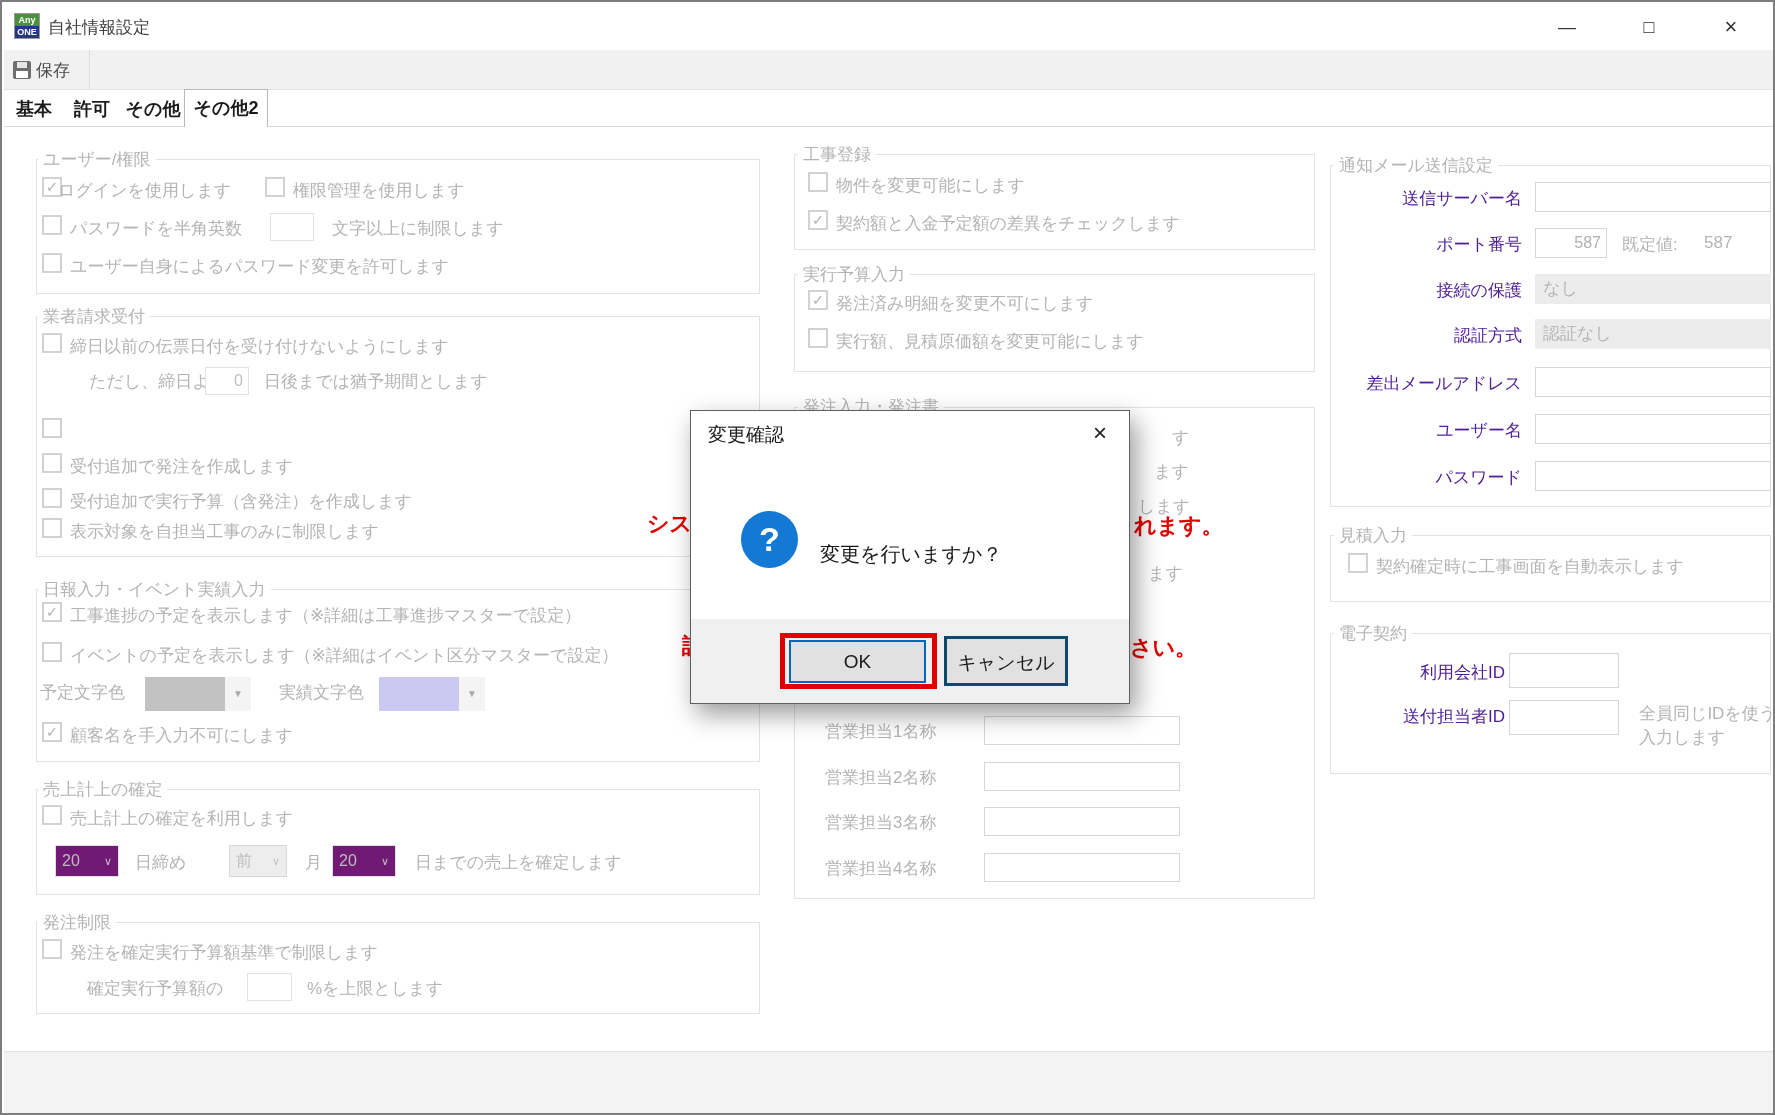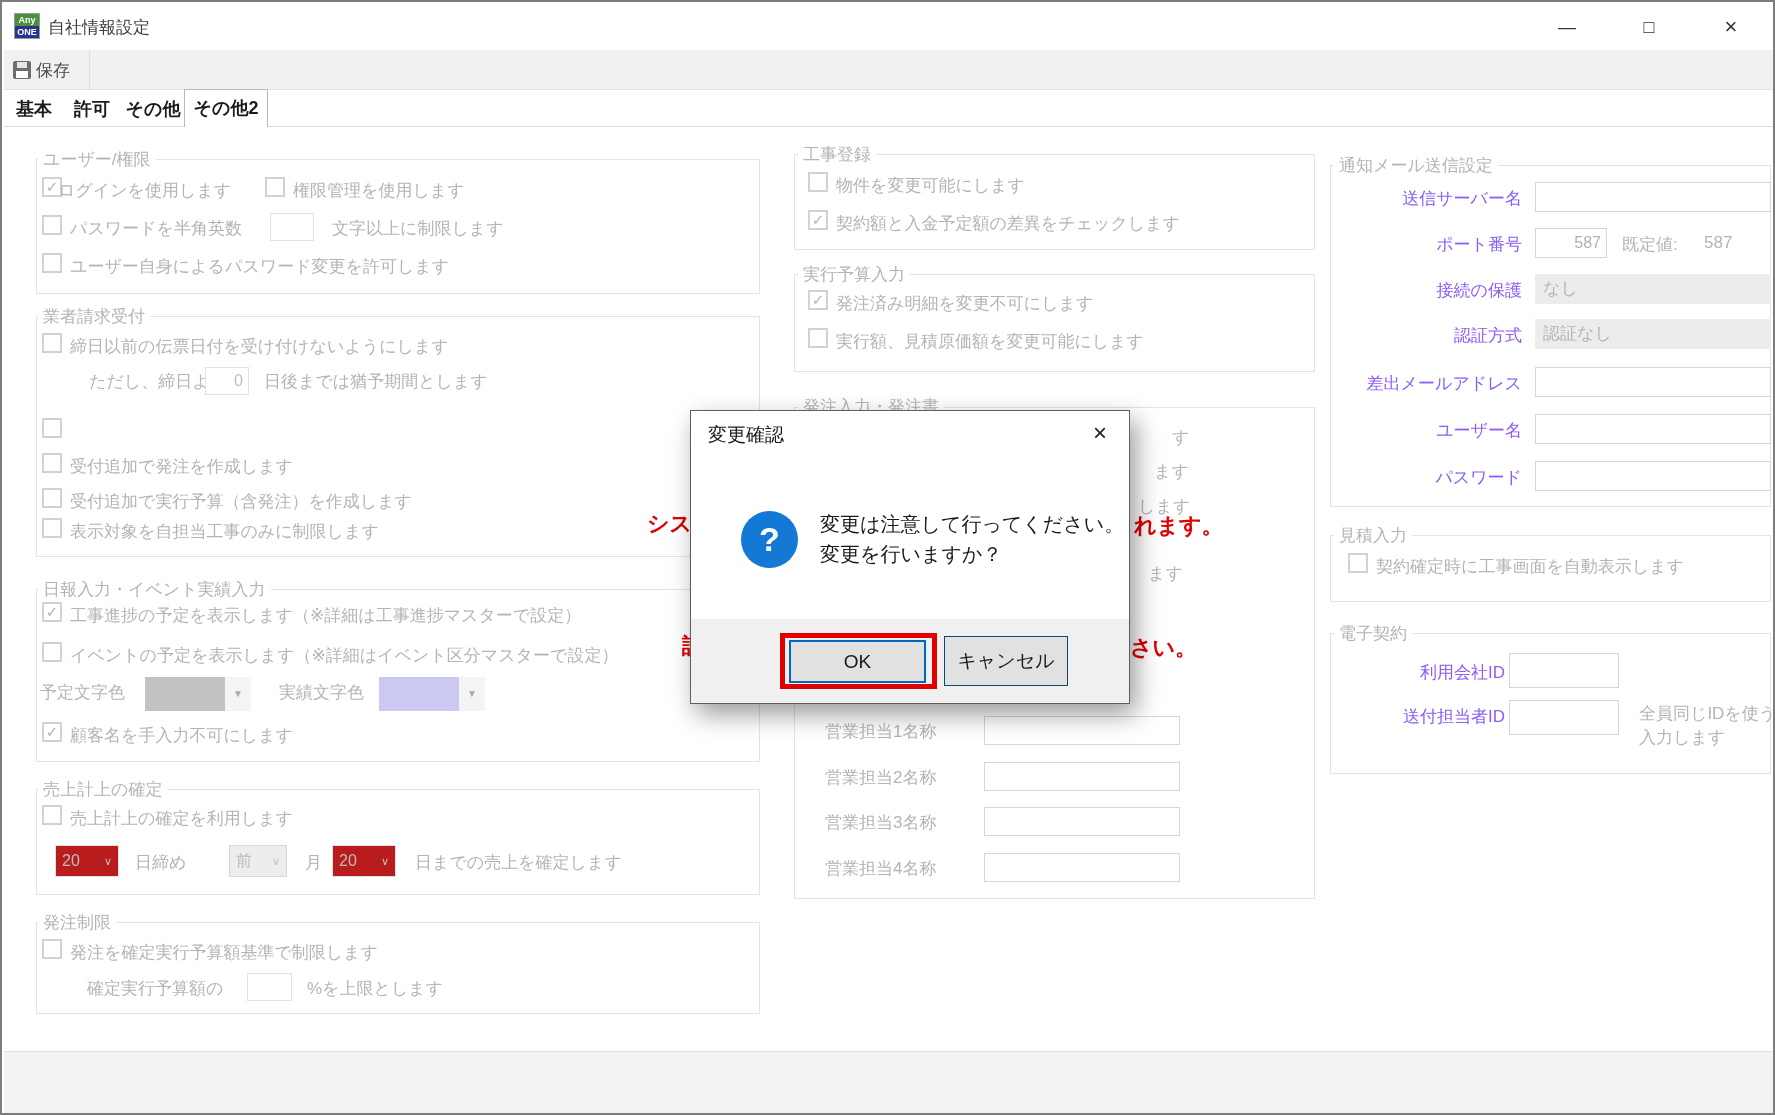--- a/index.html
+++ b/index.html
@@ -26,38 +26,38 @@
   .tabline{position:absolute;left:2px;top:124px;width:1771px;border-top:1px solid #dcdcdc;z-index:0}
   
   .gb{position:absolute;border:1px solid #e3e3e3}
   .gt{position:absolute;background:#fff;padding:0 5px;color:#b4b4b4;font-size:17px;white-space:nowrap;z-index:1}
   .t{position:absolute;color:#b4b4b4;font-size:17px;white-space:nowrap}
   .cb{position:absolute;width:20px;height:20px;border:2px solid #d2d2d2;background:#fff;font-size:15px;line-height:15px;text-align:center;color:#b5b5b5}
   .cb i{font-style:normal}
   .in{position:absolute;border:1px solid #e2e2e2;background:#fff;color:#bdbdbd;font-size:16px;line-height:26px;padding:0 5px;text-align:right}
   .inw{position:absolute;border:1px solid #d6d6d6;background:#fff;color:#9f9f9f;font-size:16px;line-height:28px;padding:0 5px}
   .cmbflat{position:absolute;background:#ececec;color:#b4b4b4;font-size:17px;line-height:30px;padding:0 8px}
-  .combo{position:absolute;border:1px solid #e0e0e0;background:#b91c1c;color:#bdbdbd;font-size:16px;display:flex;justify-content:space-between;align-items:center;padding:0 6px}
+  .combo{position:absolute;border:1px solid #e0e0e0;background:#701a75;color:#bdbdbd;font-size:16px;display:flex;justify-content:space-between;align-items:center;padding:0 6px}
   .combo.gray{background:#ededed;border-color:#d8d8d8}
   .carrow{font-size:11px;color:#c0c0c0}
   .swatch{position:absolute}
   .swarrow{position:absolute;background:#f4f4f4;text-align:center;font-size:10px;color:#aaa;line-height:34px}
-  .rlbl{position:absolute;text-align:right;color:#8b5cf6;font-size:17px;white-space:nowrap}
+  .rlbl{position:absolute;text-align:right;color:#4c1d95;font-size:17px;white-space:nowrap}
   .red{position:absolute;color:#e00000;font-size:22px;font-weight:bold;white-space:nowrap}
   .clipbox{position:absolute;overflow:hidden}
   
   .dlg{position:absolute;left:688px;top:408px;width:440px;height:294px;background:#fff;border:1px solid #5f5f5f;box-shadow:6px 10px 24px rgba(0,0,0,.4);z-index:10}
   .dlg-title{position:absolute;left:17px;top:11px;font-size:19px;color:#191919}
   .dlg-close{position:absolute;right:10px;top:6px;width:38px;height:32px;text-align:center;line-height:32px;font-size:24px;color:#222}
   .dlg-foot{position:absolute;left:0;right:0;bottom:0;height:84px;background:#f0f0f0}
   .qicon{position:absolute;left:50px;top:100px;width:57px;height:57px;border-radius:50%;background:#1379d4;color:#fff;font-size:34px;font-weight:bold;text-align:center;line-height:56px}
   .dmsg{position:absolute;left:129px;font-size:20px;color:#1a1a1a;white-space:nowrap}
   .okring{position:absolute;left:89px;top:222px;width:157px;height:56px;border:5px solid #e00000;z-index:12}
   .okbtn{position:absolute;left:98px;top:229px;width:137px;height:43px;background:#e1e1e1;border:2px solid #0067c0;font-size:19px;color:#1a1a1a;text-align:center;line-height:39px;z-index:11}
-  .cancelbtn{position:absolute;left:253px;top:225px;width:124px;height:50px;background:#e1e1e1;border:1px solid #0c4a6e;font-size:19px;color:#1a1a1a;text-align:center;line-height:48px;z-index:11}
+  .cancelbtn{position:absolute;left:253px;top:225px;width:124px;height:50px;background:#e1e1e1;border:3px solid #0c4a6e;font-size:19px;color:#1a1a1a;text-align:center;line-height:48px;z-index:11}
   .footband{position:absolute;left:2px;top:1049px;width:1771px;height:62px;background:#f3f3f3;border-top:1px solid #e0e0e0}
 </style>
 </head>
 <body>
 
 <div class="win">
 
   <div class="titlebar">
     <span class="logo">
         <b class="lt">Any</b>
@@ -224,21 +224,20 @@
       <span class="red" style="left:0;top:0">設</span>
     </div>
   <span class="red" style="left:1128px;top:631px">さい。</span>
 
   <div class="footband"></div>
 
   <div class="dlg">
     <span class="dlg-title">変更確認</span>
     <span class="dlg-close">×</span>
     <span class="qicon">?</span>
-    <span class="dmsg" style="top:100px">変更は注意して行ってください。</span>
     <span class="dmsg" style="top:130px">変更を行いますか？</span>
     <div class="dlg-foot"></div>
     <div class="okring"></div>
     <div class="okbtn">OK</div>
     <div class="cancelbtn">キャンセル</div>
   </div>
 
 </div>
 
 </body></html>

